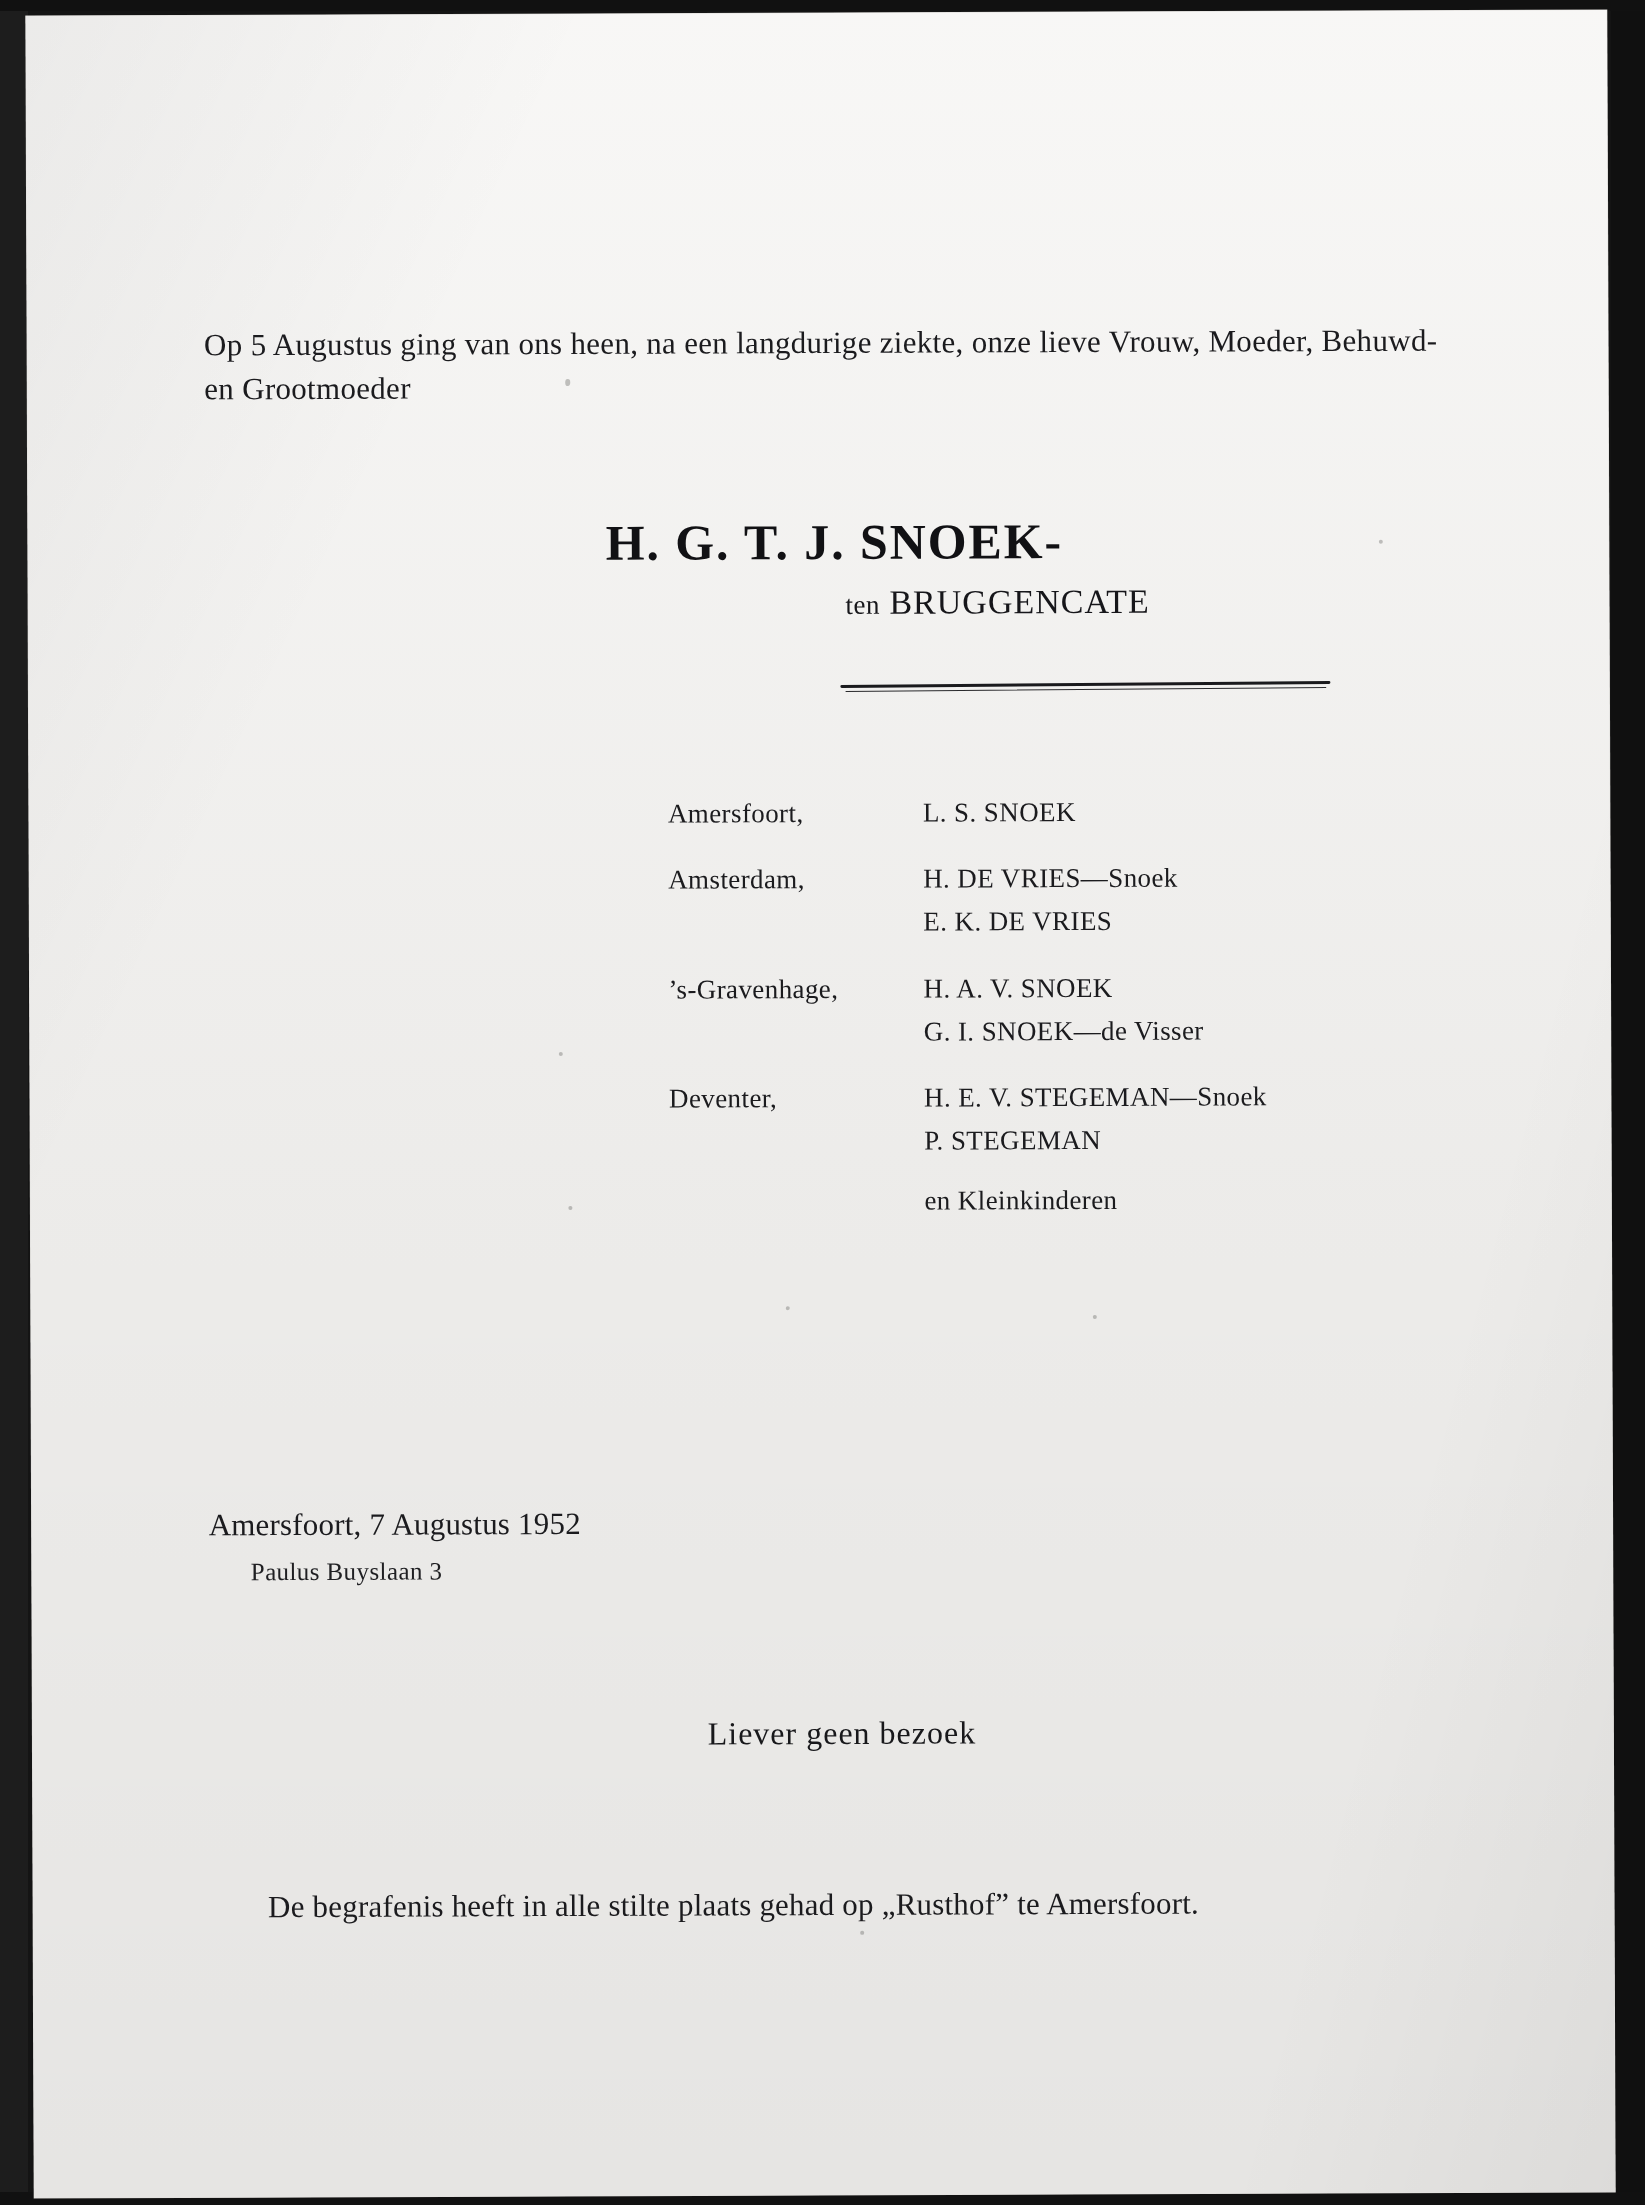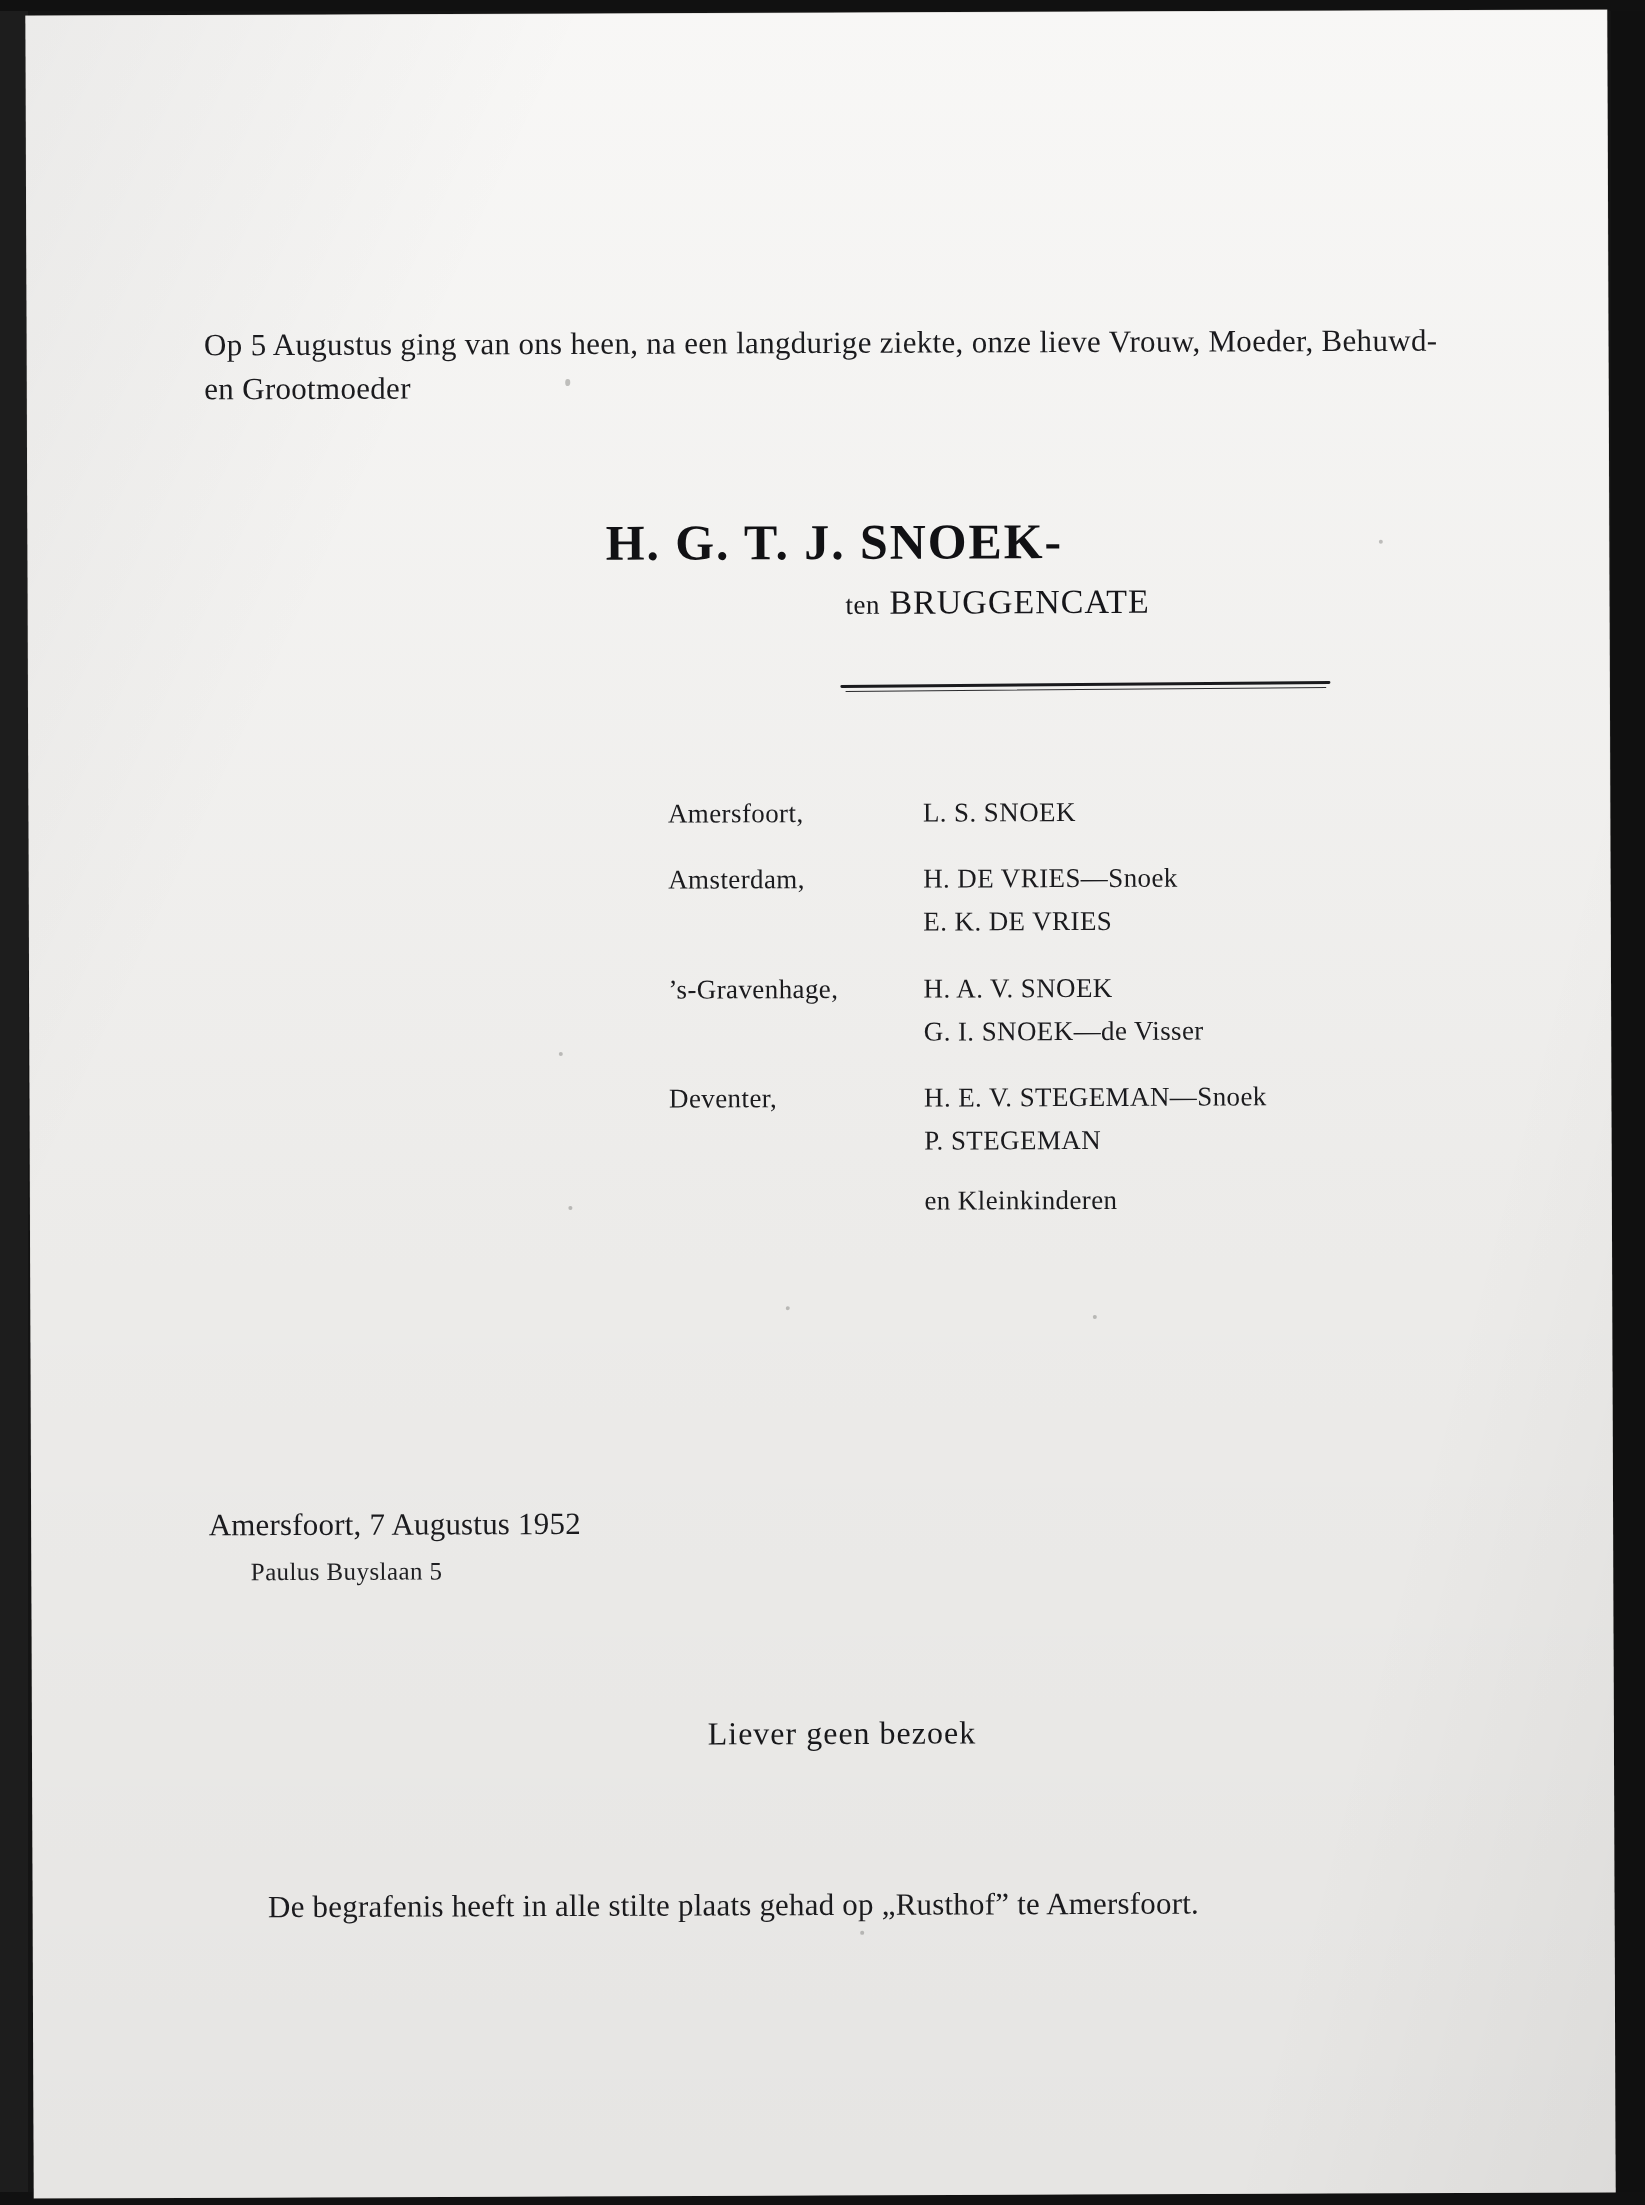--- a/index.html
+++ b/index.html
@@ -261,21 +261,21 @@
           <div>H. E. V. STEGEMAN—Snoek</div>
           <div>P. STEGEMAN</div>
         </div>
       </div>
 
       <div class="fam-closing">en Kleinkinderen</div>
     </div>
 
     <div class="place-date">Amersfoort, 7 Augustus 1952</div>
 
-    <div class="address">Paulus Buyslaan 5</div>
+    <div class="address">Paulus Buyslaan 3</div>
 
     <div class="no-visit">Liever geen bezoek</div>
 
     <div class="closing">
       <span class="indent"></span><span>De begrafenis heeft in alle stilte plaats gehad op „Rusthof” te Amersfoort.</span>
     </div>
 
   </div>
 </div>
 

